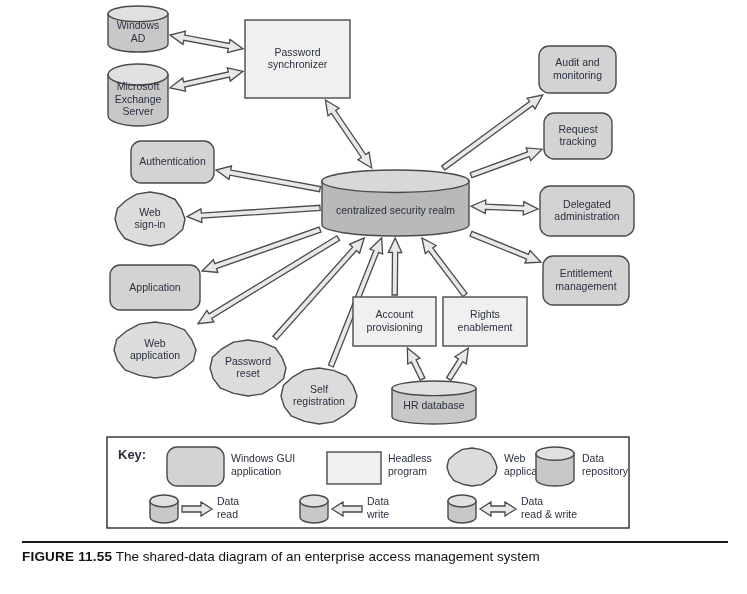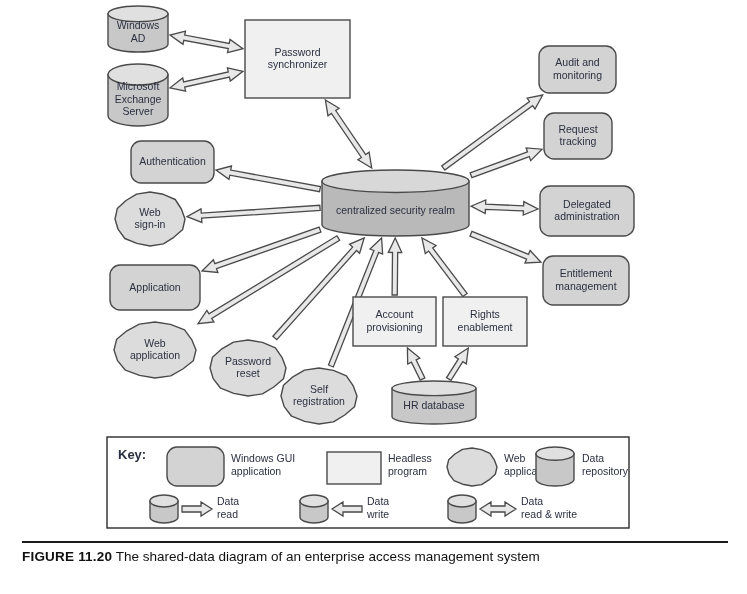--- a/index.html
+++ b/index.html
@@ -155,16 +155,16 @@
           <path d="M448,501 L448,517 A14,6 0 0 0 476,517 L476,501 Z" fill="#c8c8c8" stroke="#4a4a4a" stroke-width="1.4"></path>
           <ellipse cx="462" cy="501" rx="14" ry="6" fill="#e0e0e0" stroke="#4a4a4a" stroke-width="1.4"></ellipse>
           <polygon points="480.0,509.0 491.0,516.0 491.0,512.0 505.0,512.0 505.0,516.0 516.0,509.0 505.0,502.0 505.0,506.0 491.0,506.0 491.0,502.0" fill="#e8e8e8" stroke="#4a4a4a" stroke-width="1.3" stroke-linejoin="miter"></polygon>
         </g>
         <text x="521" y="505" class="keylabel"><tspan x="521" y="505">Data</tspan><tspan x="521" y="517.5">read &amp; write</tspan></text>
       </g>
   </svg>
 
   <div class="caprule"></div>
   <div class="caption">
-    <b class="capnum">FIGURE 11.20</b>
+    <b class="capnum">FIGURE 11.55</b>
     <span>The shared-data diagram of an enterprise access management system</span>
   </div>
 </div>
 
 </body></html>

